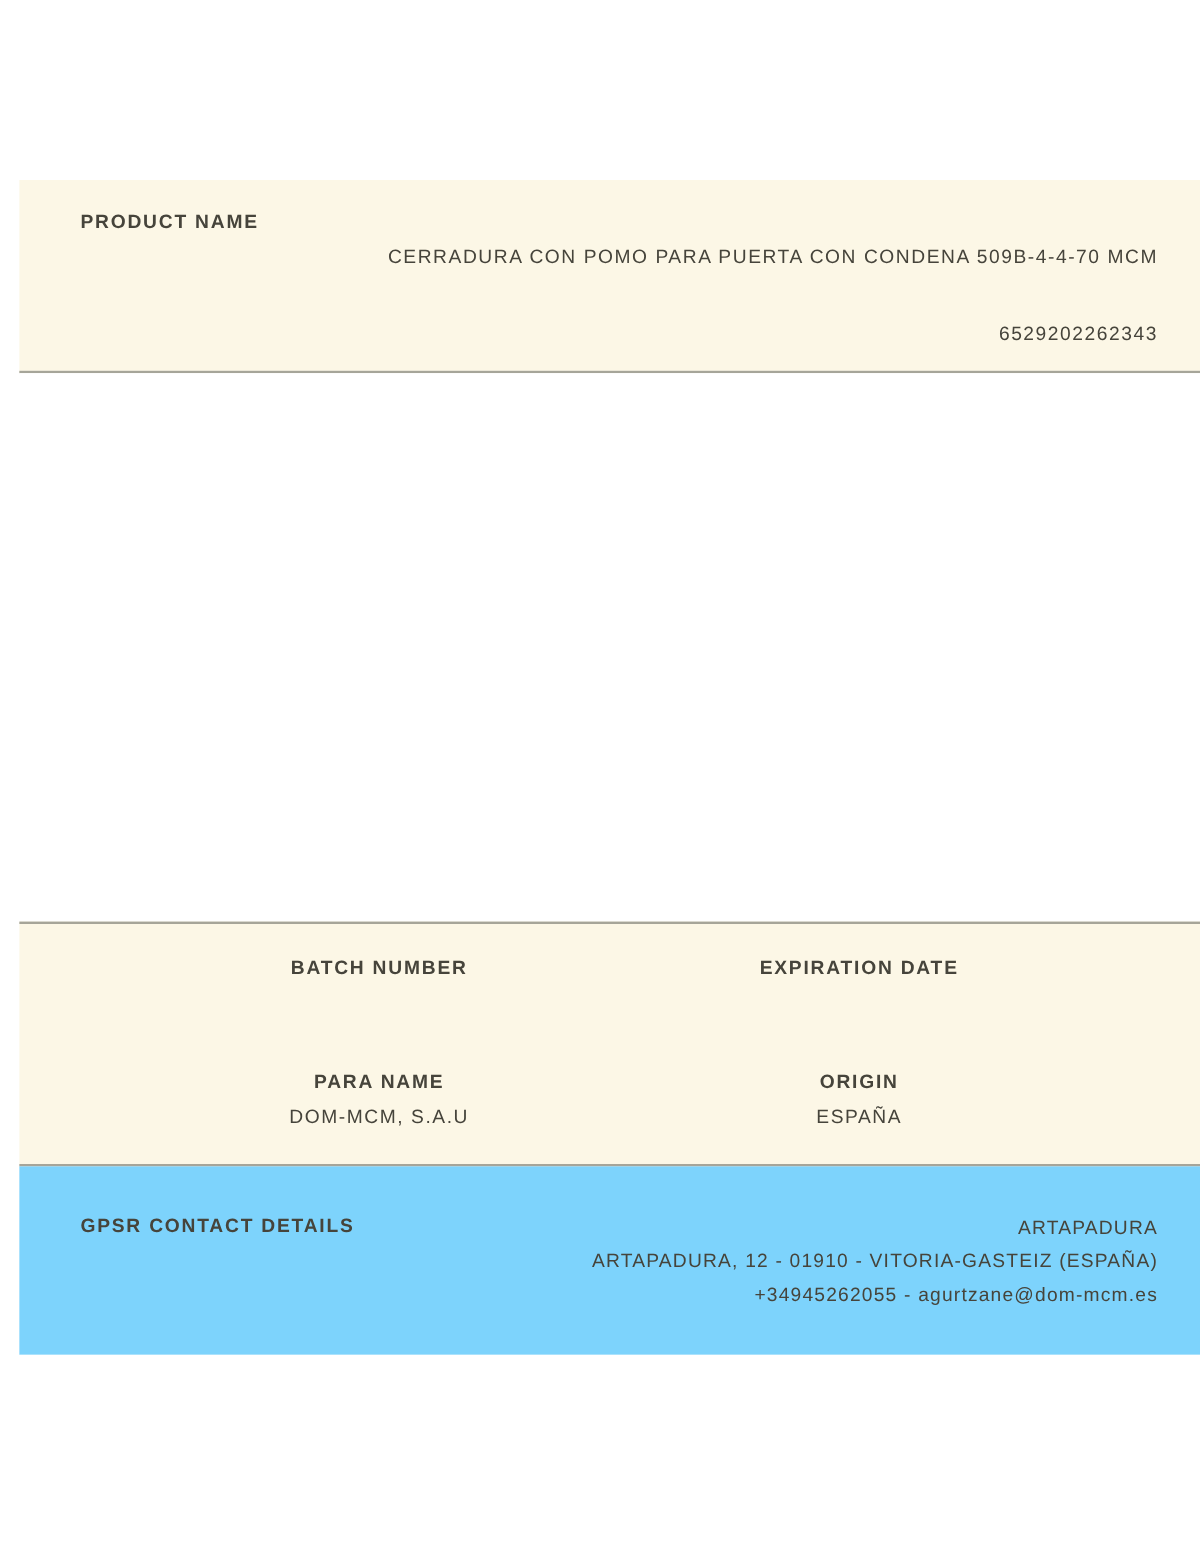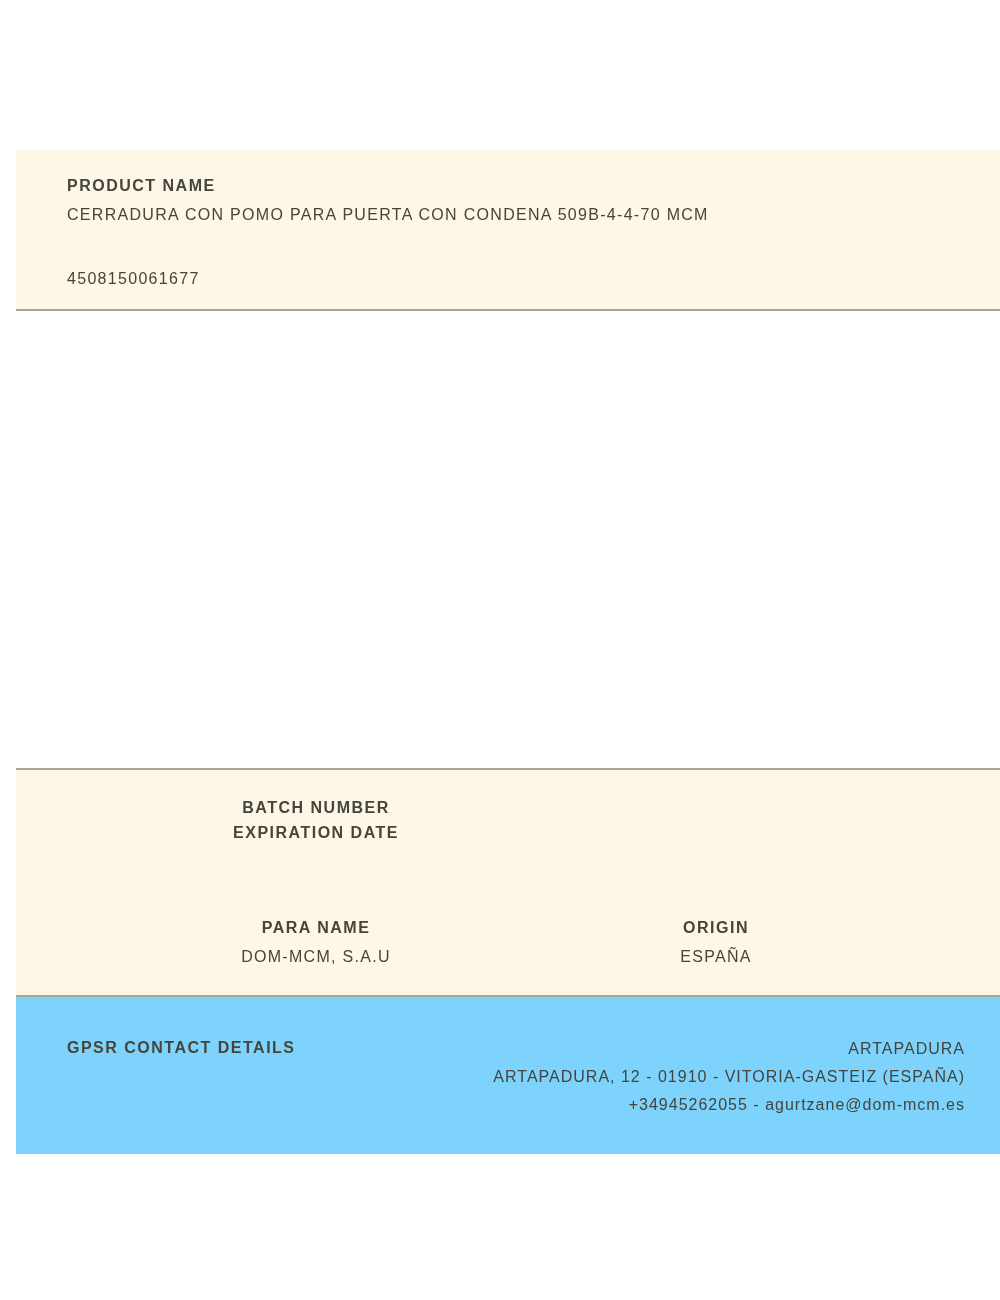--- a/index.html
+++ b/index.html
@@ -33,20 +33,21 @@
     font-size: 16px;
     font-weight: bold;
     letter-spacing: 1.5px;
     line-height: 20px;
   }
   .field-value {
     font-size: 16px;
     letter-spacing: 1.3px;
     line-height: 28px;
     margin-top: 5px;
+    text-align: right;
   }
   .field-ean { margin-top: 36px; }
 
   
   .details-section {
     background: #fcf7e6;
     border-top: 2px solid #a6a599;
     border-bottom: 2px solid #a6a599;
     padding: 28px 100px 24px 100px;
   }
@@ -60,21 +61,21 @@
     font-weight: bold;
     letter-spacing: 1.5px;
     line-height: 20px;
   }
   .detail-value {
     font-size: 16px;
     letter-spacing: 1.3px;
     line-height: 28px;
     margin-top: 5px;
   }
-  .row-batch { margin-bottom: 70px; flex-direction: column; }
+  .row-batch { margin-bottom: 70px; }
   .detail-value.empty { min-height: 0; }
 
   
   .contact-section {
     background: #7dd3fc;
     padding: 38px 51px 35px 51px;
     display: flex;
     justify-content: space-between;
     align-items: flex-start;
   }
@@ -98,21 +99,21 @@
 <div class="page">
 
   <div class="top-spacer"></div>
 
   <section class="product-section">
     <div class="field">
       <div class="field-label">PRODUCT NAME</div>
       <div class="field-value">CERRADURA CON POMO PARA PUERTA CON CONDENA 509B-4-4-70 MCM</div>
     </div>
     <div class="field field-ean">
-      <div class="field-value">4508150061677</div>
+      <div class="field-value">6529202262343</div>
     </div>
   </section>
 
   <div class="image-spacer"></div>
 
   <section class="details-section">
     <div class="details-row row-batch">
       <div class="detail-col">
         <div class="detail-label">BATCH NUMBER</div>
         <div class="detail-value empty"></div>

